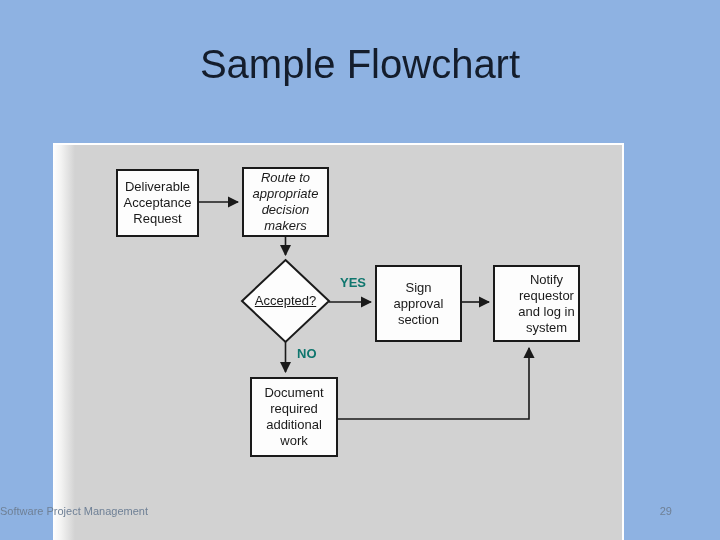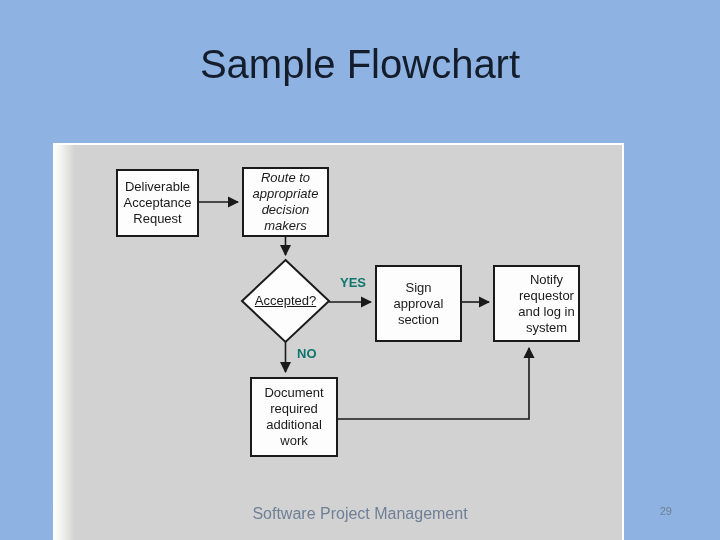--- a/index.html
+++ b/index.html
@@ -66,22 +66,21 @@
     position: absolute;
     font-size: 13px;
     font-weight: 600;
     color: #0f766e;
   }
   .label-yes { left: 287px; top: 130px; }
   .label-no  { left: 244px; top: 201px; }
   .footer-text {
     position: absolute;
     top: 505px; left: 0; width: 720px;
-    text-align: center;
-    font-size: 16px;
+    font-size: 11px;
     color: #6F8096;
   }
   .page-number {
     position: absolute;
     top: 505px; right: 48px;
     font-size: 11px;
     color: #6F8096;
   }
 </style>
 </head>

